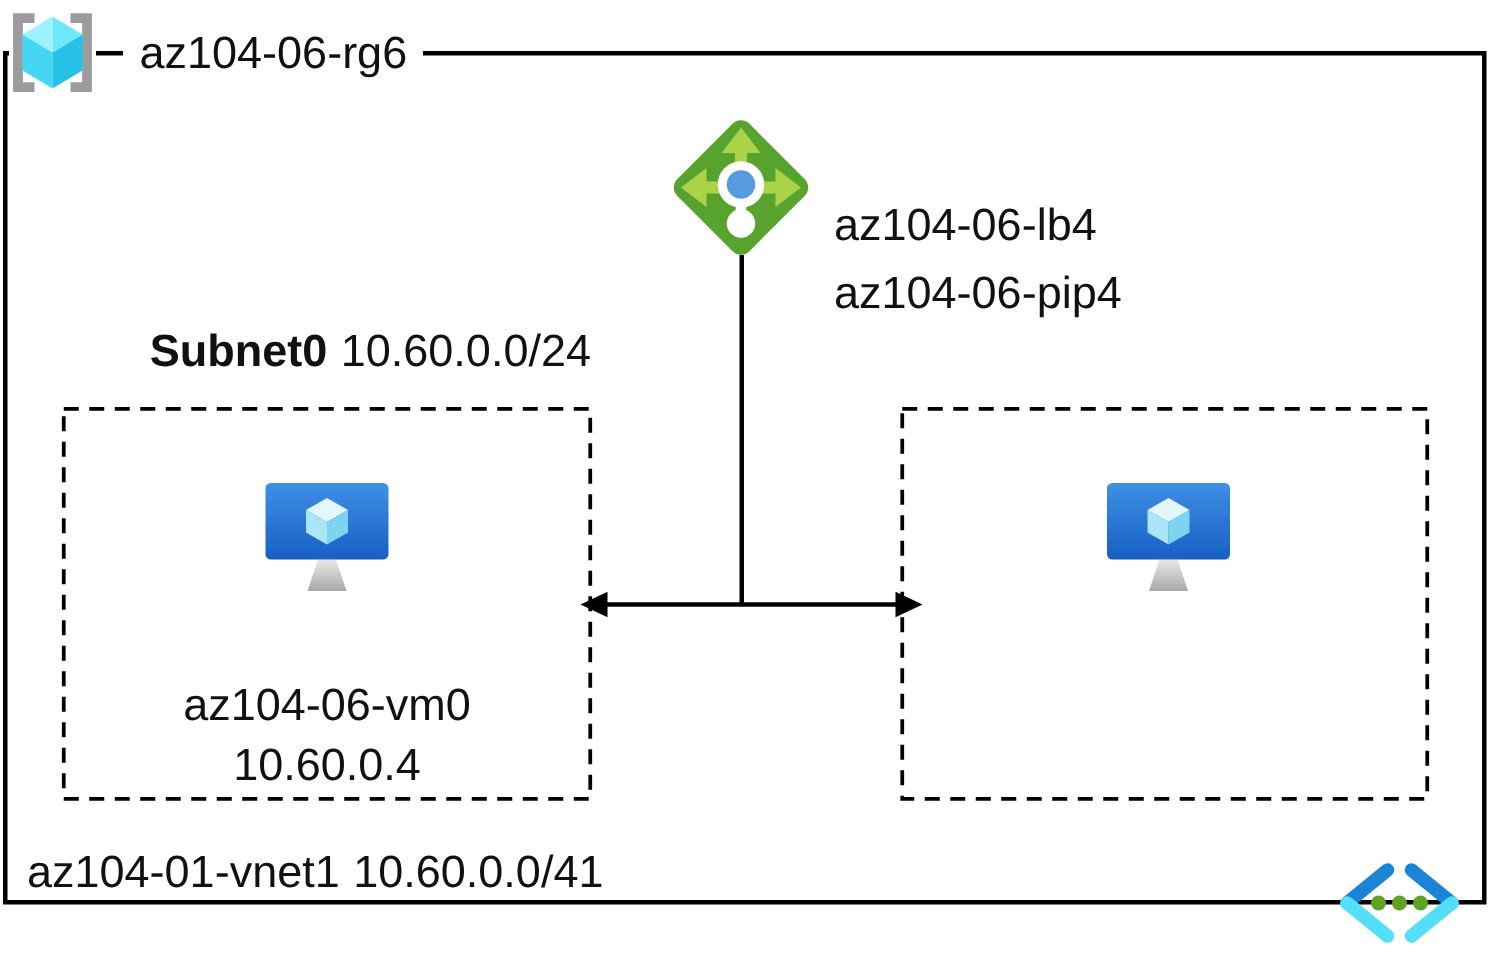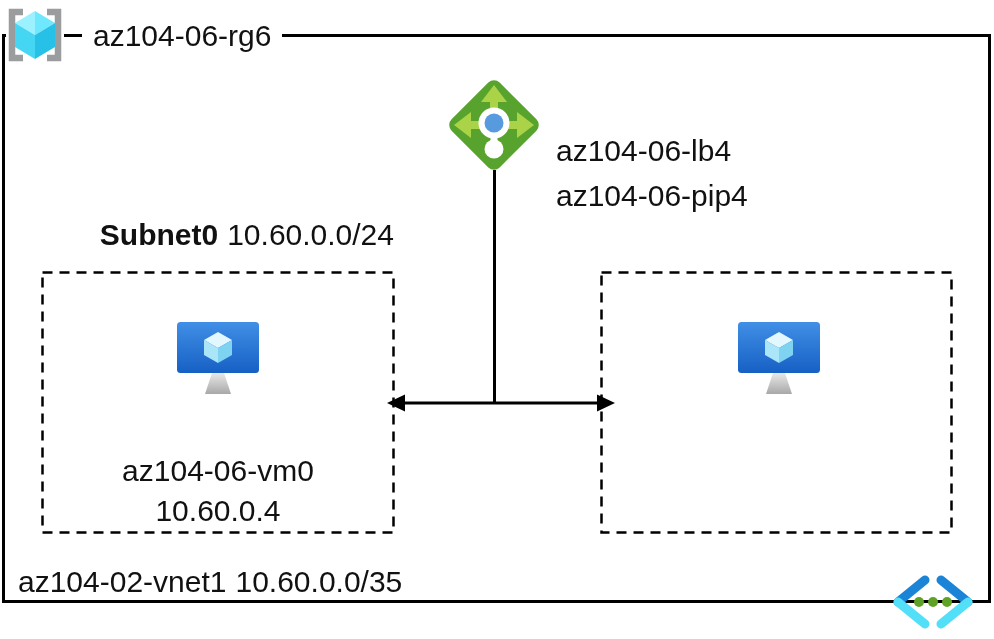--- a/index.html
+++ b/index.html
@@ -140,16 +140,16 @@
 
   <div class="abs label vm-label v0">
     <div>az104-06-vm0</div>
     <div>10.60.0.4</div>
   </div>
 
   <div class="abs label vm-label v1">
   </div>
 
   <div class="abs label vnet-label">
-    <span>az104-02-vnet1</span><span class="vnet-cidr">10.60.0.0/35</span>
+    <span>az104-01-vnet1</span><span class="vnet-cidr">10.60.0.0/41</span>
   </div>
 
 </div>
 
 </body></html>

